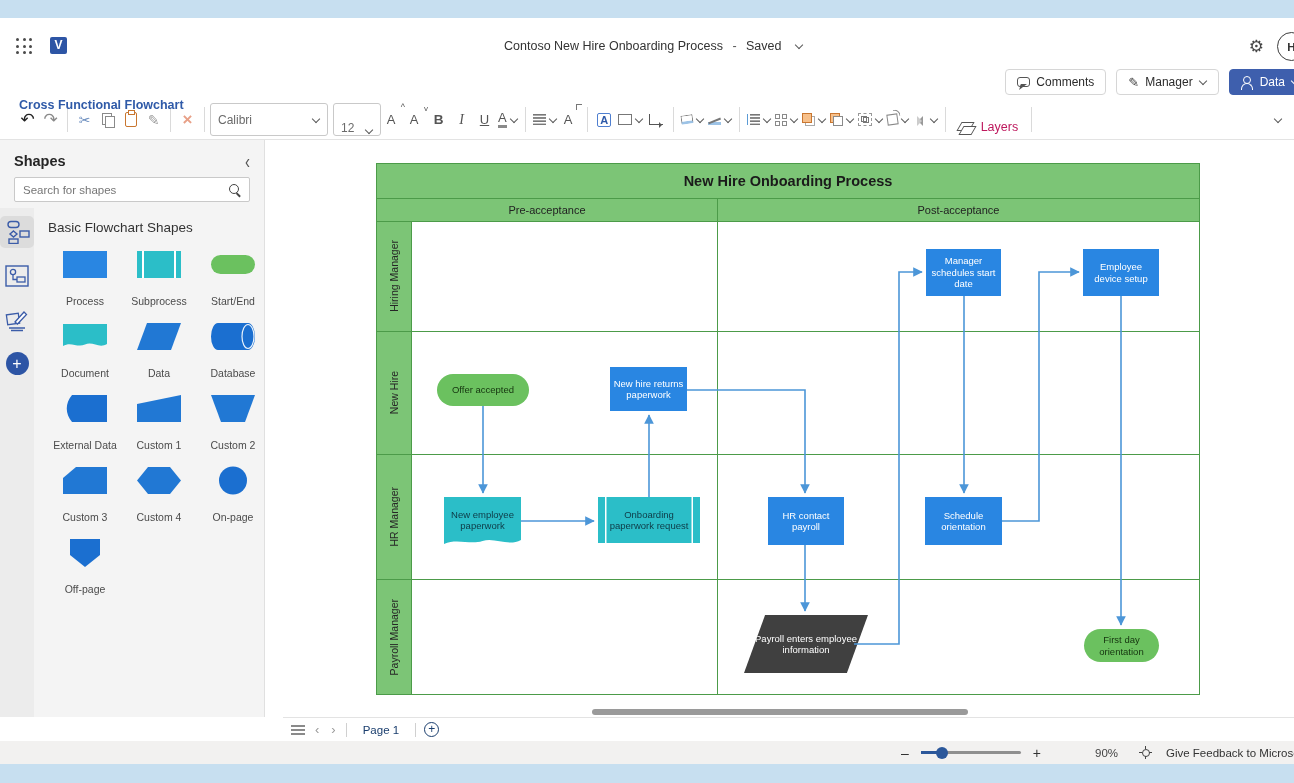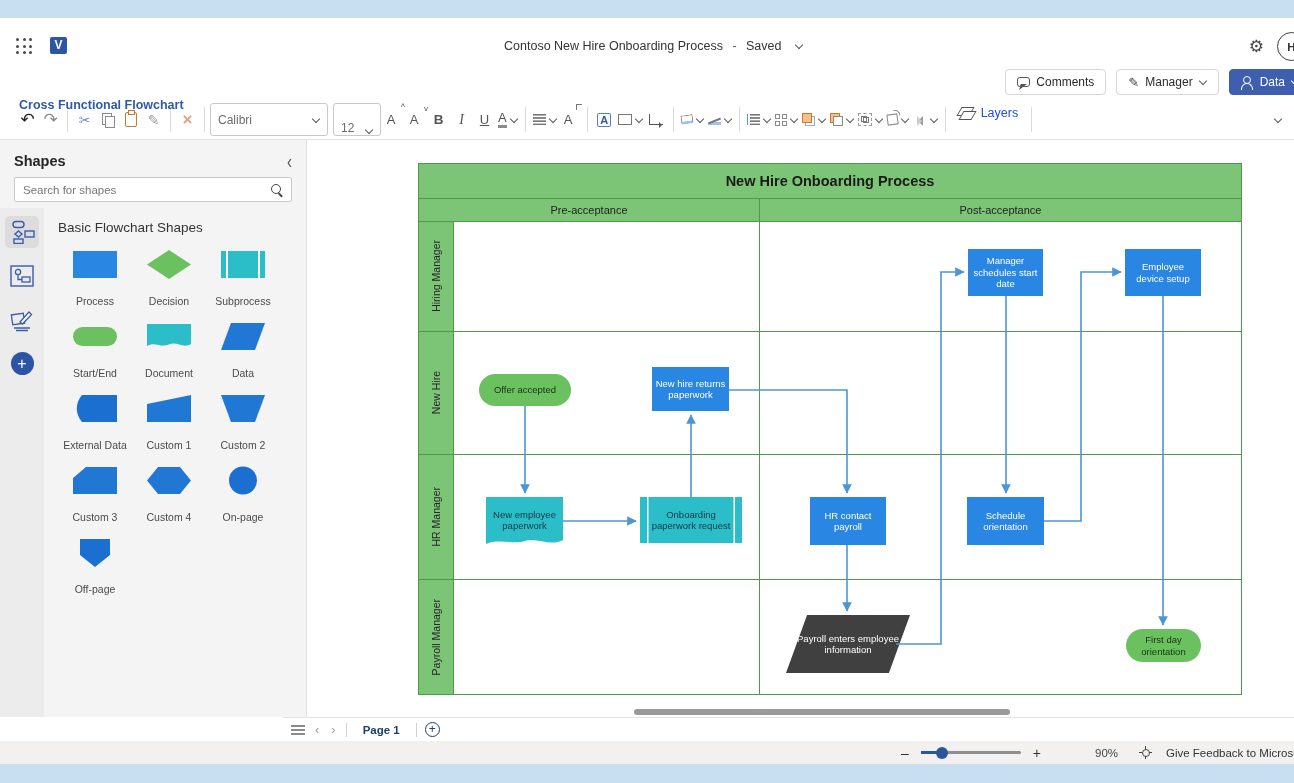--- a/index.html
+++ b/index.html
@@ -99,27 +99,27 @@
   .ic-group::after { content:""; position:absolute; right:2px; bottom:2px; width:4px; height:4px; border:1.2px solid #777; }
   .ic-rotate { width:11px; height:11px; border:1.4px solid #888; position:relative; transform:rotate(-8deg); }
   .ic-rotate::after { content:""; position:absolute; right:-4px; top:-5px; width:6px; height:6px;
     border-top:1.5px solid #888; border-right:1.5px solid #888; border-radius:0 6px 0 0; }
   .ic-flip { width:14px; height:12px; position:relative; }
   .ic-flip::before { content:""; position:absolute; left:0; top:2px; border:5px solid transparent; border-right:5px solid #999; }
   .ic-flip::after { content:""; position:absolute; right:0; top:2px; border:5px solid transparent; border-left:5px solid #ccc; }
   .ic-layers { width:15px; height:13px; position:relative; }
   .ic-layers::before { content:""; position:absolute; left:0; top:1px; width:11px; height:7px; border:1.4px solid #555; transform:skewX(-30deg); }
   .ic-layers::after { content:""; position:absolute; left:2px; top:5px; width:11px; height:7px; border:1.4px solid #555; background:#fff; transform:skewX(-30deg); }
-  .layersbtn { display:flex; align-items:flex-start; gap:7px; font-size:12.5px; color:#1d4ed8; padding:0 8px; height:28px; border-radius:4px; cursor:pointer; }
+  .layersbtn { display:flex; align-items:flex-end; gap:7px; font-size:12.5px; color:#be185d; padding:0 8px; height:28px; border-radius:4px; cursor:pointer; }
 
   
   .bodyrow { position:absolute; top:122px; bottom:47px; left:0; right:0; display:flex; }
 
   
-  .panel { width:307px; background:#F4F4F4; border-right:1px solid #E0E0E0; position:relative; flex:none; }
+  .panel { width:265px; background:#F4F4F4; border-right:1px solid #E0E0E0; position:relative; flex:none; }
   .panel-h { display:flex; justify-content:space-between; align-items:center; padding:12px 14px 8px; }
   .panel-h b { font-size:14.5px; color:#252525; }
   .collapse { font-size:15px; color:#555; cursor:pointer; transform:scaleY(1.4); }
   .searchbox { margin:0 14px; height:25px; background:#fff; border:1px solid #C9C9C9; border-radius:2px;
     display:flex; align-items:center; padding:0 8px; }
   .searchbox input { border:none; outline:none; flex:1; font-size:11.5px; color:#444; background:transparent;
     font-family:"Liberation Sans",sans-serif; }
   .searchbox input::placeholder { color:#767676; }
   .mag { width:12px; height:12px; position:relative; cursor:pointer; }
   .mag::before { content:""; position:absolute; left:0; top:0; width:8px; height:8px; border:1.5px solid #444; border-radius:50%; }
@@ -172,21 +172,21 @@
   .n-doc svg { position:absolute; inset:0; width:100%; height:100%; }
   .n-doc span { position:relative; z-index:1; margin-bottom:6px; }
   #wires { position:absolute; inset:0; z-index:5; pointer-events:none; }
 
   
   .pagebar { position:absolute; left:283px; right:0; bottom:23px; height:24px; background:#fff;
     border-top:1px solid #E3E3E3; display:flex; align-items:center; padding-left:8px; gap:8px; }
   .ic-burger { width:14px; height:10px; background:linear-gradient(#8a8a8a 1.6px, transparent 1.6px) 0 0/14px 4px repeat-y; cursor:pointer; }
   .pg-arrow { font-size:13px; color:#9a9a9a; cursor:pointer; padding:0 2px; }
   .vdiv { width:1px; height:14px; background:#D0D0D0; }
-  .pg-label { font-size:11.5px; font-weight:bold; color:#1A3E6E; padding:0 8px; cursor:pointer; }
+  .pg-label { font-size:11.5px; font-weight:normal; color:#1A3E6E; padding:0 8px; cursor:pointer; }
   .pg-add { width:15px; height:15px; border:1.4px solid #1A3E6E; border-radius:50%; color:#1A3E6E;
     font-size:12px; line-height:13px; text-align:center; cursor:pointer; }
 
   
   .statusbar { position:absolute; left:0; right:0; bottom:0; height:23px; background:#F2F1F0;
     display:flex; align-items:center; justify-content:flex-end; gap:14px; font-size:11.5px; color:#444;
     padding-right:0; }
   .zoomctl { display:flex; align-items:center; gap:12px; }
   .zminus,.zplus { font-size:14px; color:#333; cursor:pointer; }
   .slider { position:relative; width:100px; height:3px; background:#8F8F8F; border-radius:2px; cursor:pointer; }
@@ -396,28 +396,20 @@
                 <span class="gshape">
                   <svg width="48" height="32" viewBox="0 0 48 32">
                     <rect x="2" y="2" width="44" height="27" fill="#2986E2"></rect>
                   </svg>
                 </span>
                 <span class="glabel">Process</span>
               </div>
               <div class="gitem">
                 <span class="gshape">
                   <svg width="48" height="32" viewBox="0 0 48 32">
-                    <polygon points="24,1 46,15.5 24,30 2,15.5" fill="#6BC15F"></polygon>
-                  </svg>
-                </span>
-                <span class="glabel">Decision</span>
-              </div>
-              <div class="gitem">
-                <span class="gshape">
-                  <svg width="48" height="32" viewBox="0 0 48 32">
                     <rect x="2" y="2" width="44" height="27" fill="#2BBEC8"></rect>
                     <line x1="8" y1="2" x2="8" y2="29" stroke="#fff" stroke-width="2"></line>
                     <line x1="40" y1="2" x2="40" y2="29" stroke="#fff" stroke-width="2"></line>
                   </svg>
                 </span>
                 <span class="glabel">Subprocess</span>
               </div>
               <div class="gitem">
                 <span class="gshape">
                   <svg width="48" height="32" viewBox="0 0 48 32">
@@ -434,20 +426,29 @@
                 </span>
                 <span class="glabel">Document</span>
               </div>
               <div class="gitem">
                 <span class="gshape">
                   <svg width="48" height="32" viewBox="0 0 48 32">
                     <polygon points="12,2 46,2 36,29 2,29" fill="#2178D4"></polygon>
                   </svg>
                 </span>
                 <span class="glabel">Data</span>
+              </div>
+              <div class="gitem">
+                <span class="gshape">
+                  <svg width="48" height="32" viewBox="0 0 48 32">
+                    <path d="M9,2 H39 a7,13.5 0 0 1 0,27 H9 a7,13.5 0 0 1 0,-27 Z" fill="#1B6FD0"></path>
+                    <ellipse cx="39" cy="15.5" rx="6" ry="12" fill="none" stroke="#EAF3FC" stroke-width="1.2"></ellipse>
+                  </svg>
+                </span>
+                <span class="glabel">Database</span>
               </div>
               <div class="gitem">
                 <span class="gshape">
                   <svg width="48" height="32" viewBox="0 0 48 32">
                     <path d="M11,2 H46 V29 H11 C4,21 4,10 11,2 Z" fill="#1B6FD0"></path>
                   </svg>
                 </span>
                 <span class="glabel">External Data</span>
               </div>
               <div class="gitem">

